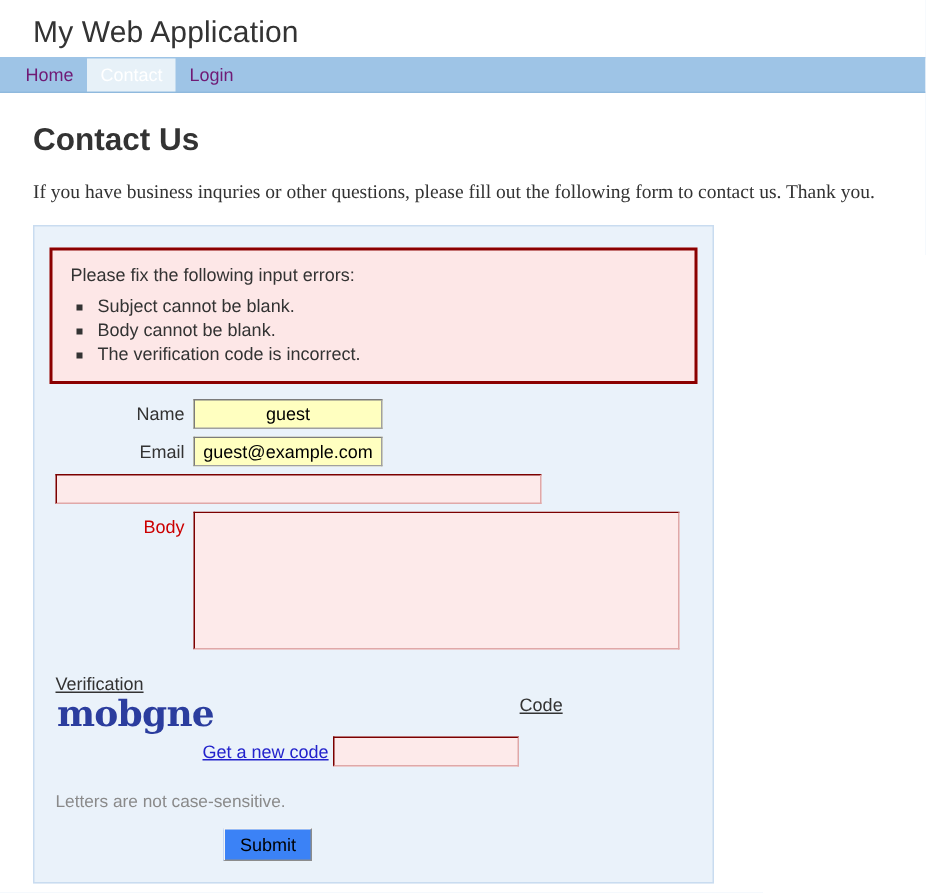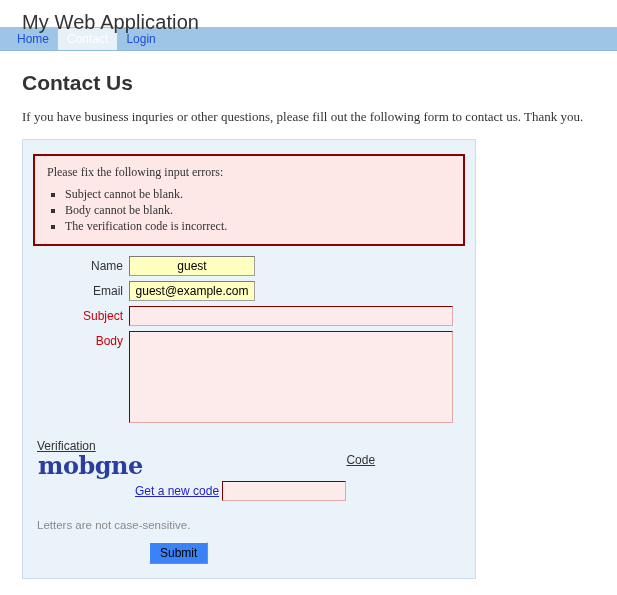--- a/index.html
+++ b/index.html
@@ -11,21 +11,21 @@
     height: 595px;
     background: #ffffff;
     font-family: "Liberation Sans", sans-serif;
     font-size: 12px;
     color: #333333;
     overflow: hidden;
   }
 
   
   #header {
-    height: 27px;
+    height: 38px;
     background: #ffffff;
   }
   #logo {
     padding: 10px 0 0 22px;
     font-size: 20px;
     font-weight: normal;
     color: #333333;
     letter-spacing: 0.1px;
     line-height: 24px;
   }
@@ -42,21 +42,21 @@
     padding: 0 0 0 8px;
     list-style: none;
     height: 22px;
   }
   #mainmenu ul li {
     float: left;
     display: block;
   }
   #mainmenu ul li a {
     display: block;
-    color: #1d4ed8;
+    color: #701a75;
     text-decoration: none;
     padding: 4px 9px 4px 9px;
     font-size: 12px;
     line-height: 14px;
   }
   #mainmenu ul li a.active {
     background: #e7f1f8;
     color: #ffffff;
   }
 
@@ -89,21 +89,20 @@
   }
 
   
   .errorSummary {
     border: 2px solid #8b0000;
     background: #fde7e7;
     margin: 4px 10px 10px 10px;
     padding: 9px 12px 10px 12px;
     font-size: 12px;
     color: #333333;
-    font-family: Liberation Serif, serif;
   }
   .errorSummary p {
     margin: 0 0 6px 0;
     color: #333333;
   }
   .errorSummary ul {
     margin: 0;
     padding: 0 0 0 18px;
     list-style-type: square;
   }
@@ -267,21 +266,20 @@
       <label>Name</label>
       <input type="text" class="text" value="guest" style="">
     </div>
 
     <div class="row">
       <label>Email</label>
       <input type="text" class="text" value="guest@example.com" style="">
     </div>
 
     <div class="row">
-      <label class="error-label">Subject</label>
       <input type="text" class="text wide error" value="" style="">
     </div>
 
     <div class="row">
       <label class="error-label">Body</label>
       <textarea class="error" style=""></textarea>
     </div>
 
     <div class="captcha-row">
       <label class="error-label two-line">

